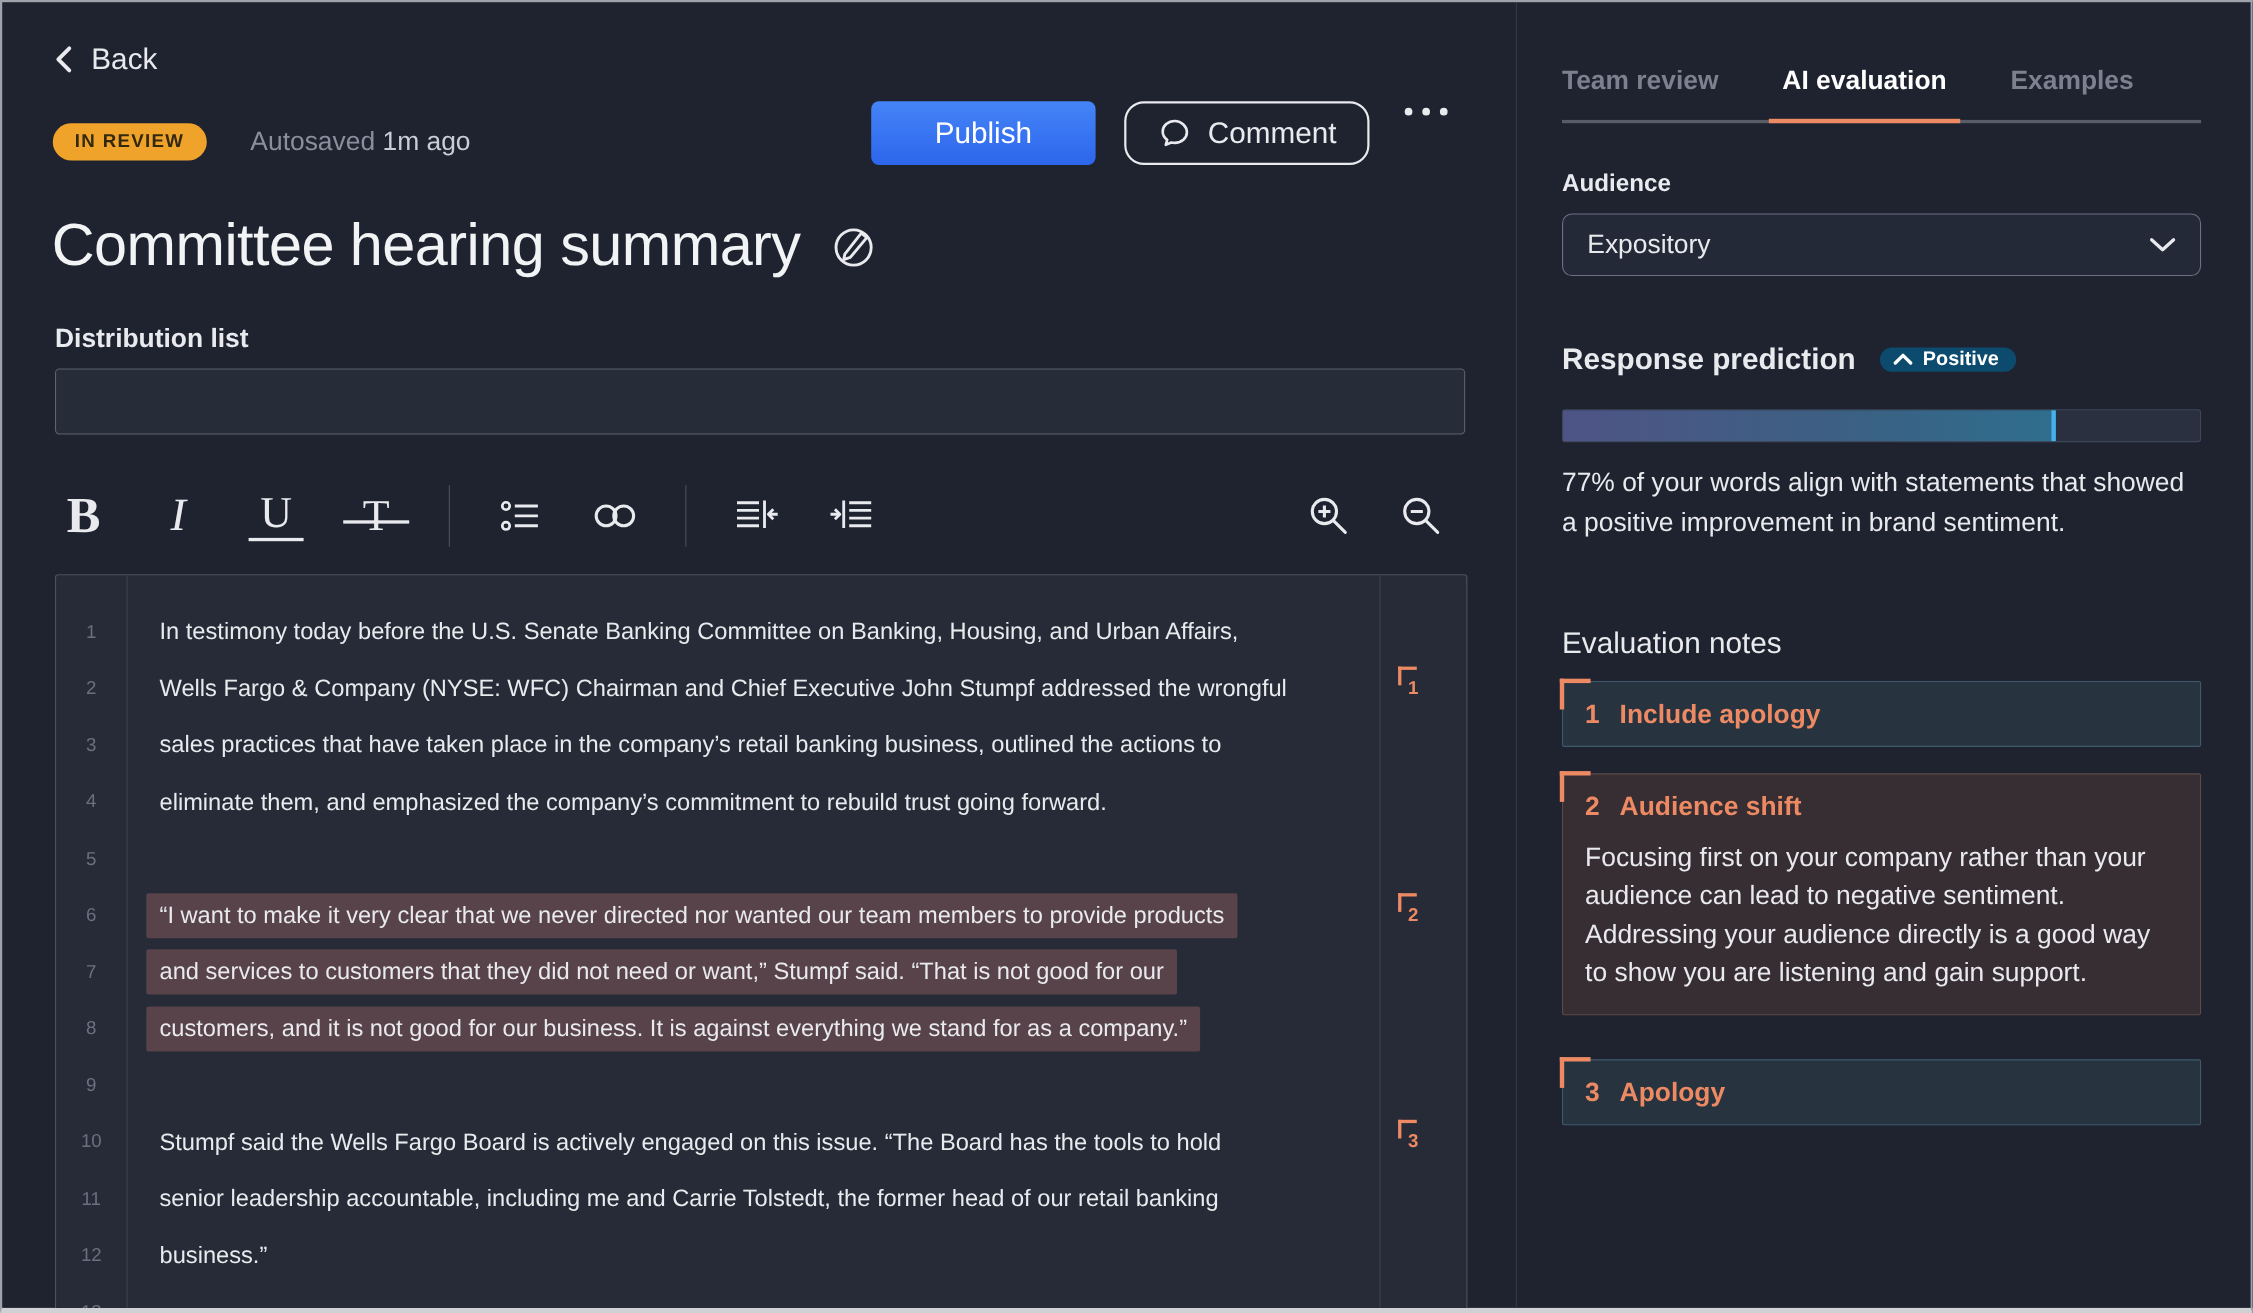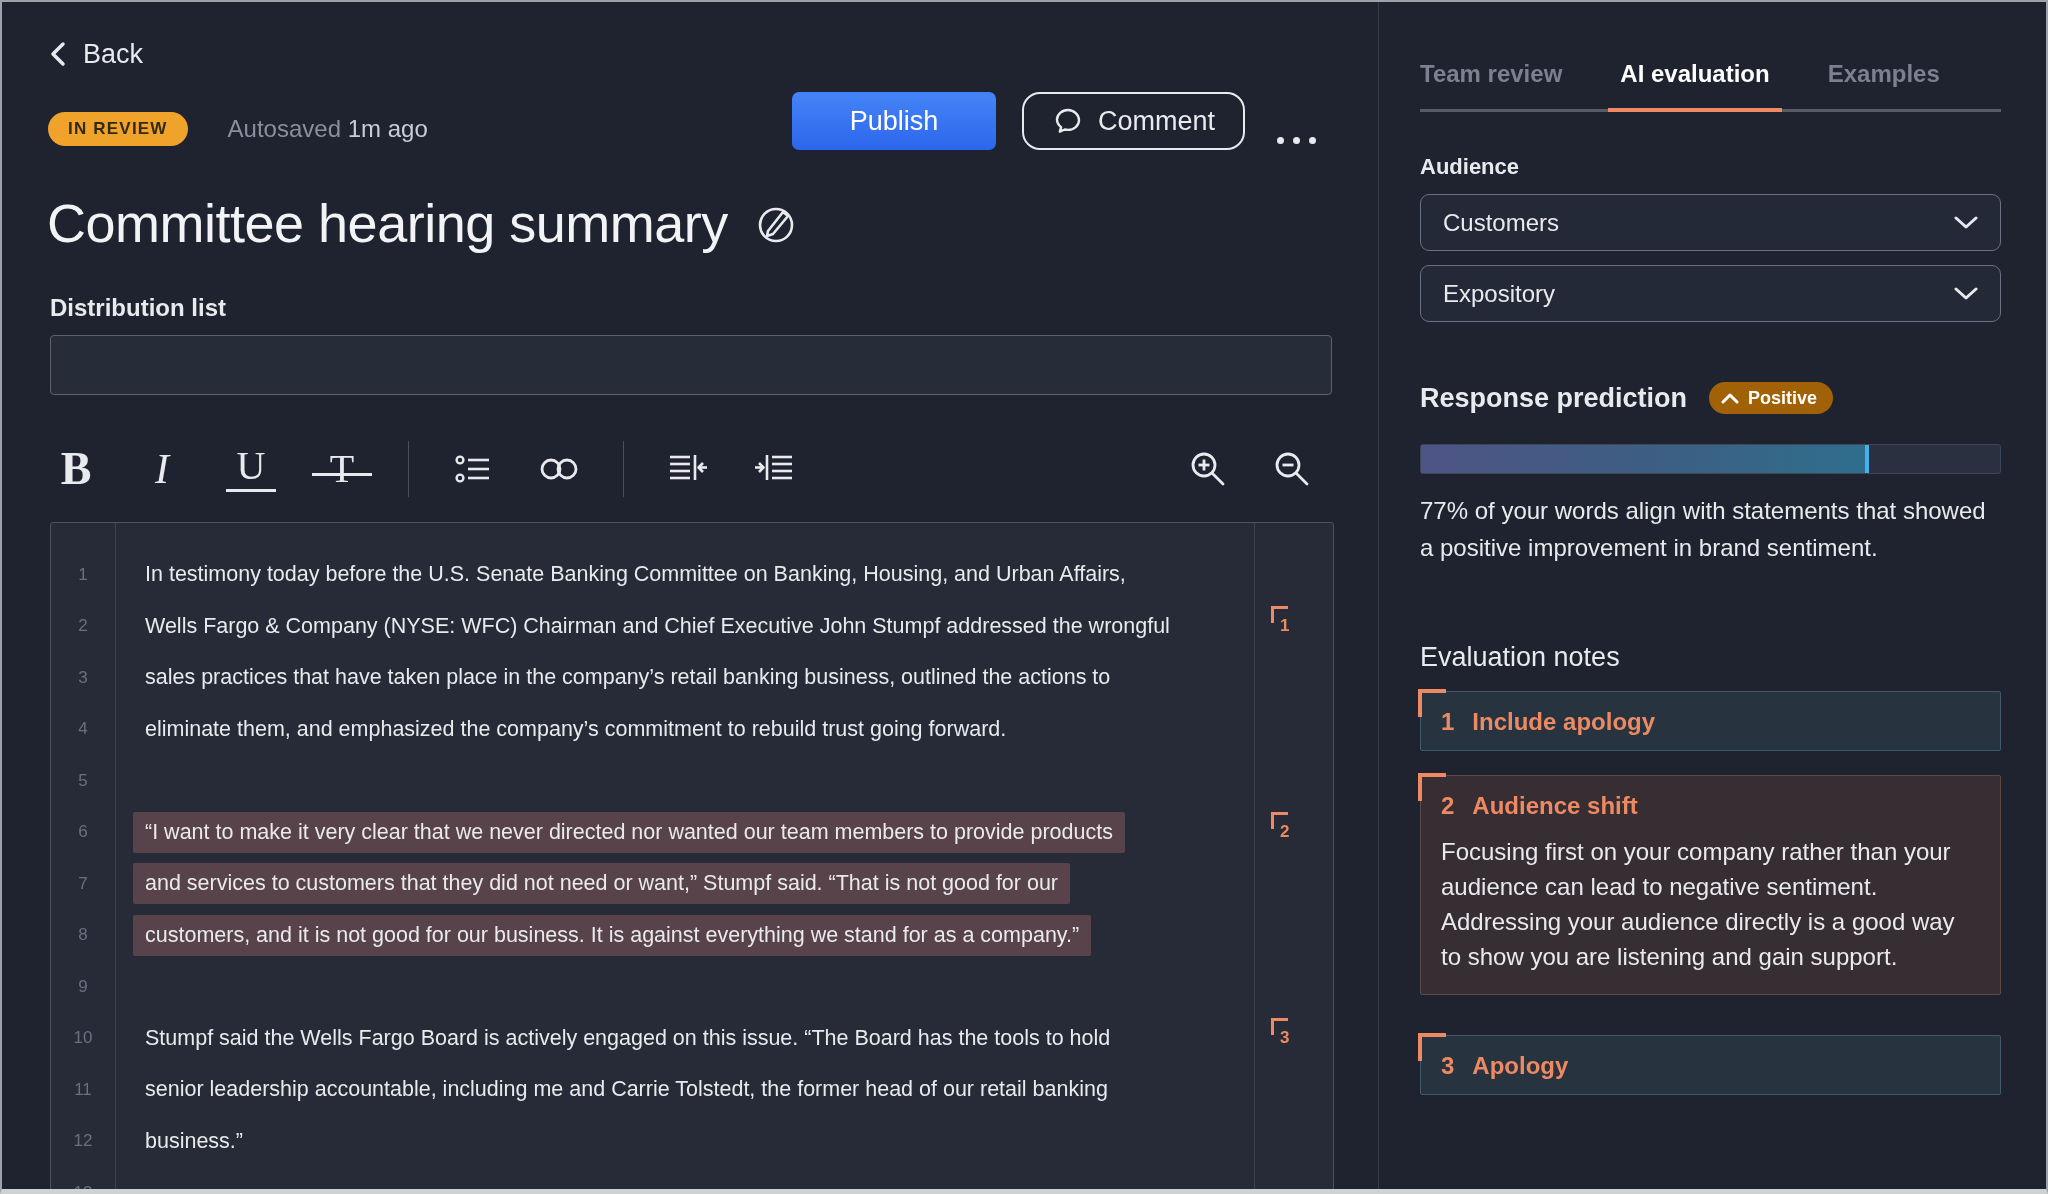--- a/index.html
+++ b/index.html
@@ -11,21 +11,21 @@
   }
   
   .main{position:absolute;left:0;top:0;width:1376px;height:100%;}
   .back-row{position:absolute;left:45px;top:36px;display:flex;align-items:center;gap:14px;cursor:pointer;}
   .back-label{font-size:27px;font-weight:500;}
   .status-row{position:absolute;left:46px;top:110px;display:flex;align-items:center;gap:40px;}
   .badge-review{background:#F0A32A;color:#33290e;font-size:17px;font-weight:700;letter-spacing:1.2px;
     padding:7px 20px;border-radius:18px;}
   .autosaved{font-size:24px;color:#8a8f9d;}
   .autosaved .time{color:#c9cdd6;}
-  .actions{position:absolute;top:90px;right:56px;display:flex;align-items:flex-end;gap:26px;padding-left:20px;}
+  .actions{position:absolute;top:90px;right:56px;display:flex;align-items:flex-start;gap:26px;padding-left:20px;}
   .btn-publish{width:204px;height:58px;border-radius:7px;display:flex;align-items:center;justify-content:center;
     background:linear-gradient(180deg,#4584f7,#2c66ec);font-size:27px;font-weight:500;color:#fff;cursor:pointer;}
   .btn-comment{height:58px;box-sizing:border-box;padding:0 28px;border:2px solid #e9eaee;border-radius:18px;
     display:flex;align-items:center;gap:14px;font-size:27px;font-weight:500;cursor:pointer;}
   .more-dots{display:flex;gap:9px;padding:6px;cursor:pointer;}
   .more-dots i{width:7px;height:7px;border-radius:50%;background:#e9eaee;}
   .doc-title-row{position:absolute;left:45px;top:190px;display:flex;align-items:center;gap:26px;}
   .doc-title{font-size:54px;font-weight:300;letter-spacing:-.5px;color:#f2f3f5;}
   .dist-label{position:absolute;left:48px;top:292px;font-size:24px;font-weight:700;}
   .dist-input{position:absolute;left:48px;top:333px;width:1282px;height:60px;box-sizing:border-box;
@@ -64,21 +64,21 @@
   .tab{position:relative;font-size:24px;font-weight:600;color:#7c8190;cursor:pointer;}
   .tab.active{color:#fff;font-weight:700;text-align:right;}
   .tab.active::after{content:'';position:absolute;left:-12px;right:-12px;bottom:-24px;height:4px;background:#ED8A63;z-index:1;}
   .fld-label{font-size:22px;font-weight:700;}
   .lab-audience{margin-top:42px;} .lab-type{margin-top:40px;}
   .select{margin-top:14px;height:57px;box-sizing:border-box;border:1px solid #6a7183;border-radius:9px;
     background:#242937;display:flex;align-items:center;justify-content:space-between;padding:0 22px;cursor:pointer;}
   .select .val{font-size:24px;}
   .resp-head-row{margin-top:60px;display:flex;align-items:center;gap:22px;}
   .resp-head{font-size:27px;font-weight:700;}
-  .badge-positive{background:#a16207;color:#fff;border-radius:18px;height:32px;display:flex;align-items:center;
+  .badge-positive{background:#0c4a6e;color:#fff;border-radius:18px;height:22px;display:flex;align-items:center;
     gap:9px;padding:0 16px 0 12px;font-size:18px;font-weight:700;}
   .bar{position:relative;margin-top:30px;height:30px;box-sizing:border-box;border:1px solid #3c4759;
     border-radius:3px;background:#2a303f;}
   .bar-fill{position:absolute;left:0;top:0;bottom:0;background:linear-gradient(90deg,#4e5486 0%,#3c5f82 55%,#2f6e8e 100%);}
   .bar-marker{position:absolute;top:0;bottom:0;width:4px;margin-left:-2px;background:#45B1EC;}
   .resp-desc{margin-top:18px;font-size:24px;line-height:37px;color:#e9eaee;}
   .notes-head{margin-top:76px;font-size:27px;font-weight:400;}
   .note-card{position:relative;box-sizing:border-box;border-radius:2px;padding:14px 20px;cursor:pointer;}
   .note-card.info{background:#27333f;border:1px solid #3e5a6b;margin-top:18px;}
   .note-card.warn{background:#362e33;border:1px solid #5c4a45;margin-top:24px;}
@@ -293,28 +293,20 @@
   <div class="panel">
 
     <div class="tabs" id="panel-tabs">
       <span class="track"></span>
     <span class="tab">Team review</span>
         <span class="tab active">AI evaluation</span>
         <span class="tab">Examples</span>
       </div>
 
     <div class="fld-label lab-audience">Audience</div>
-    <div class="select">
-      <span class="val">Customers</span>
-      <span>
-        <svg width="24" height="14" viewBox="0 0 24 14">
-            <polyline points="2,2 12,11 22,2" fill="none" stroke="#e9eaee" stroke-width="3" stroke-linecap="round" stroke-linejoin="round"></polyline>
-          </svg>
-      </span>
-    </div>
 
     <div class="select">
       <span class="val">Expository</span>
       <span>
         <svg width="24" height="14" viewBox="0 0 24 14">
             <polyline points="2,2 12,11 22,2" fill="none" stroke="#e9eaee" stroke-width="3" stroke-linecap="round" stroke-linejoin="round"></polyline>
           </svg>
       </span>
     </div>
 

